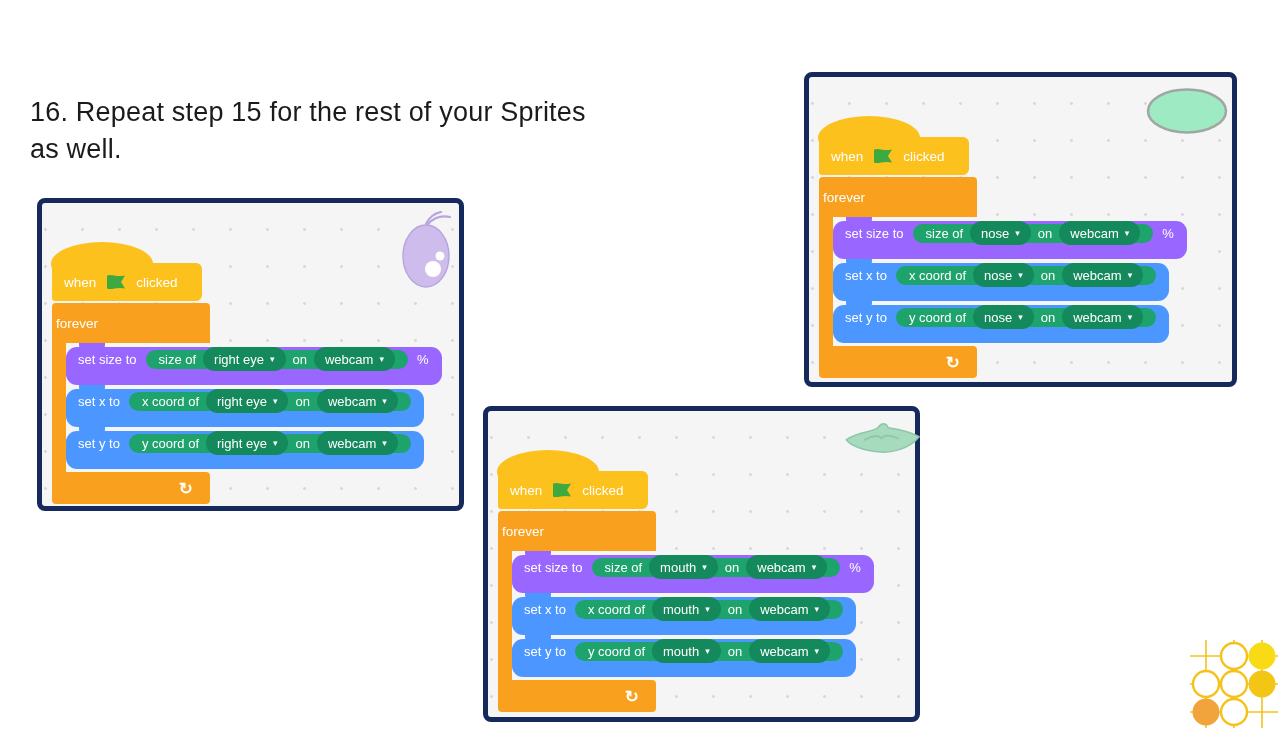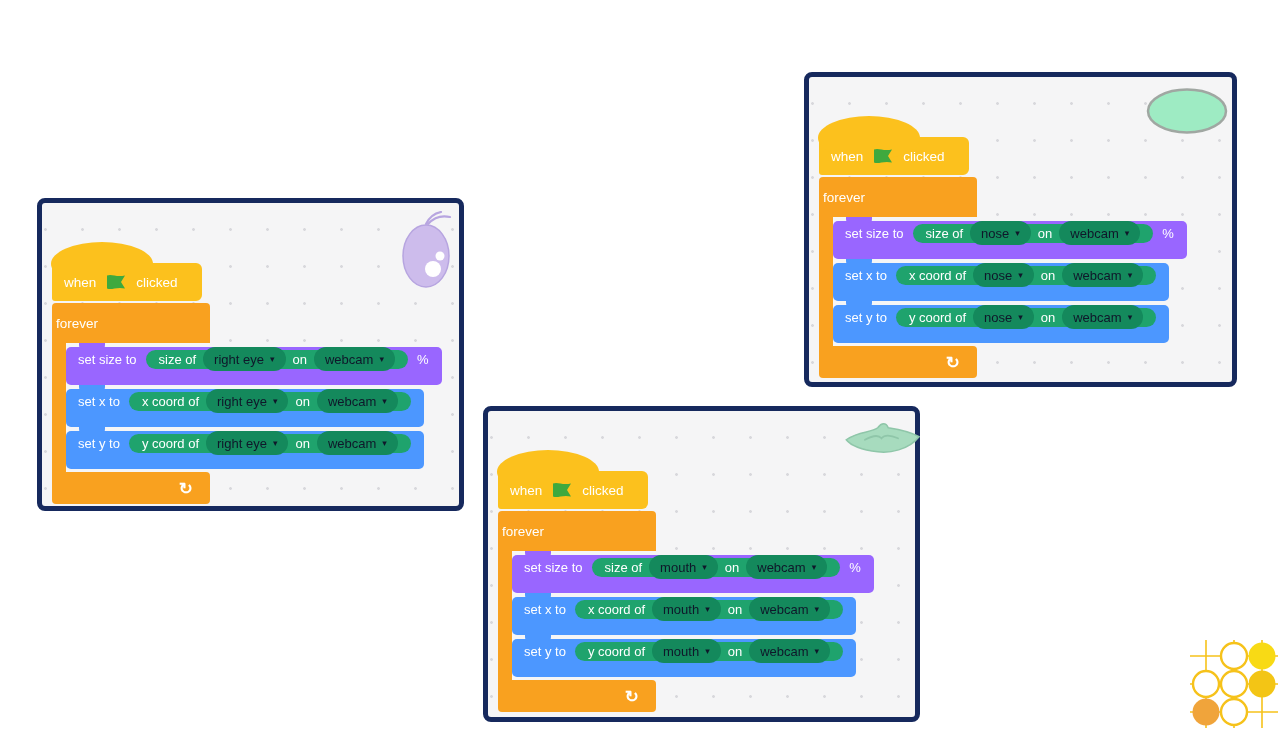--- a/index.html
+++ b/index.html
@@ -42,46 +42,47 @@
   .c-arm { width:14px; background:#f9a11f; }
   .c-rows { display:flex; flex-direction:column; gap:4px; padding:4px 0 3px 0; }
   .c-bottom {
     width:158px; height:32px; background:#f9a11f; border-radius:0 4px 4px 4px;
     display:flex; align-items:center; justify-content:flex-end; padding-right:18px;
   }
   .loop-arrow { color:#fff; font-size:16px; font-weight:bold; transform:scaleX(1.05); }
   
   .row {
     position:relative; display:inline-flex; align-items:center; gap:9px;
-    height:38px; padding:0 13px 14px 12px; border-radius:5px; color:#fff;
+    height:38px; padding:0 13px 14px 12px; border-radius:11px; color:#fff;
     font-size:13px; width:max-content;
   }
   .row::before {
     content:""; position:absolute; top:-4px; left:13px; width:26px; height:6px;
     background:inherit; border-radius:0 0 4px 4px;
   }
   .row.looks  { background:#9966ff; }
   .row.motion { background:#4c97ff;align-items:center; }
   .reporter {
     display:inline-flex; align-items:center; gap:7px; background:#1fa36d;
     border-radius:999px; padding:0 13px; height:19px; color:#fff; font-size:13px;
   }
   .pill {
     display:inline-flex; align-items:center; gap:6px; background:#14895c;
-    border-radius:999px; padding:0 11px; height:24px; color:#0f172a; font-size:13px;
+    border-radius:999px; padding:0 11px; height:24px; color:#ffffff; font-size:13px;
   }
   .caret { font-size:9px; line-height:1; padding-top:1px; }
   .sprite { position:absolute; }
   .logo { position:absolute; left:1186px; top:636px; width:96px; height:100px; }
 </style>
 </head>
 <body>
 
 <div class="stage">
 
+  <div class="slide-title">16. Repeat step 15 for the rest of your Sprites as well.</div>
 
   <div class="panel" style="left:37px; top:198px; width:427px; height:313px;">
     <div class="sprite" style="left:358px; top:8px;">
       <svg width="54" height="80" viewBox="0 0 54 80">
         <ellipse cx="26" cy="45" rx="23" ry="31" fill="#cdbcec" stroke="#b7a5e0" stroke-width="1.5"></ellipse>
         <circle cx="33" cy="58" r="8" fill="#ffffff"></circle>
         <circle cx="40" cy="45" r="4.5" fill="#ffffff"></circle>
         <path d="M28,13 Q37,3 50,6" fill="none" stroke="#b7a5e0" stroke-width="2.2" stroke-linecap="round"></path>
         <path d="M26,13 Q31,3 41,1" fill="none" stroke="#b7a5e0" stroke-width="2.2" stroke-linecap="round"></path>
       </svg>

